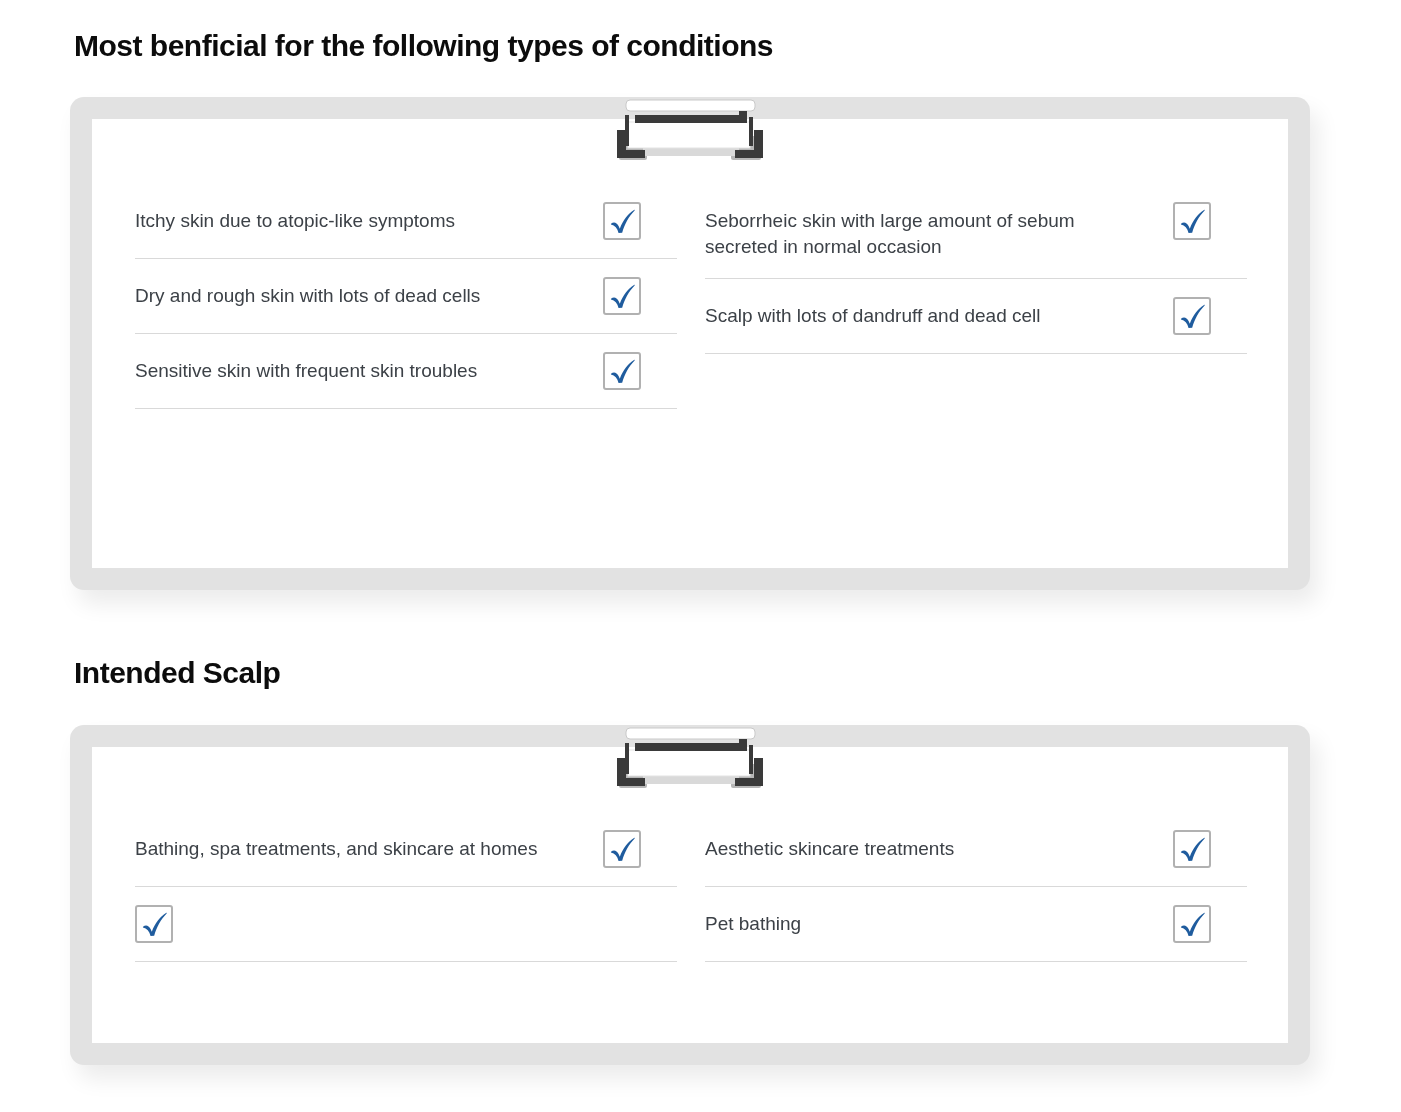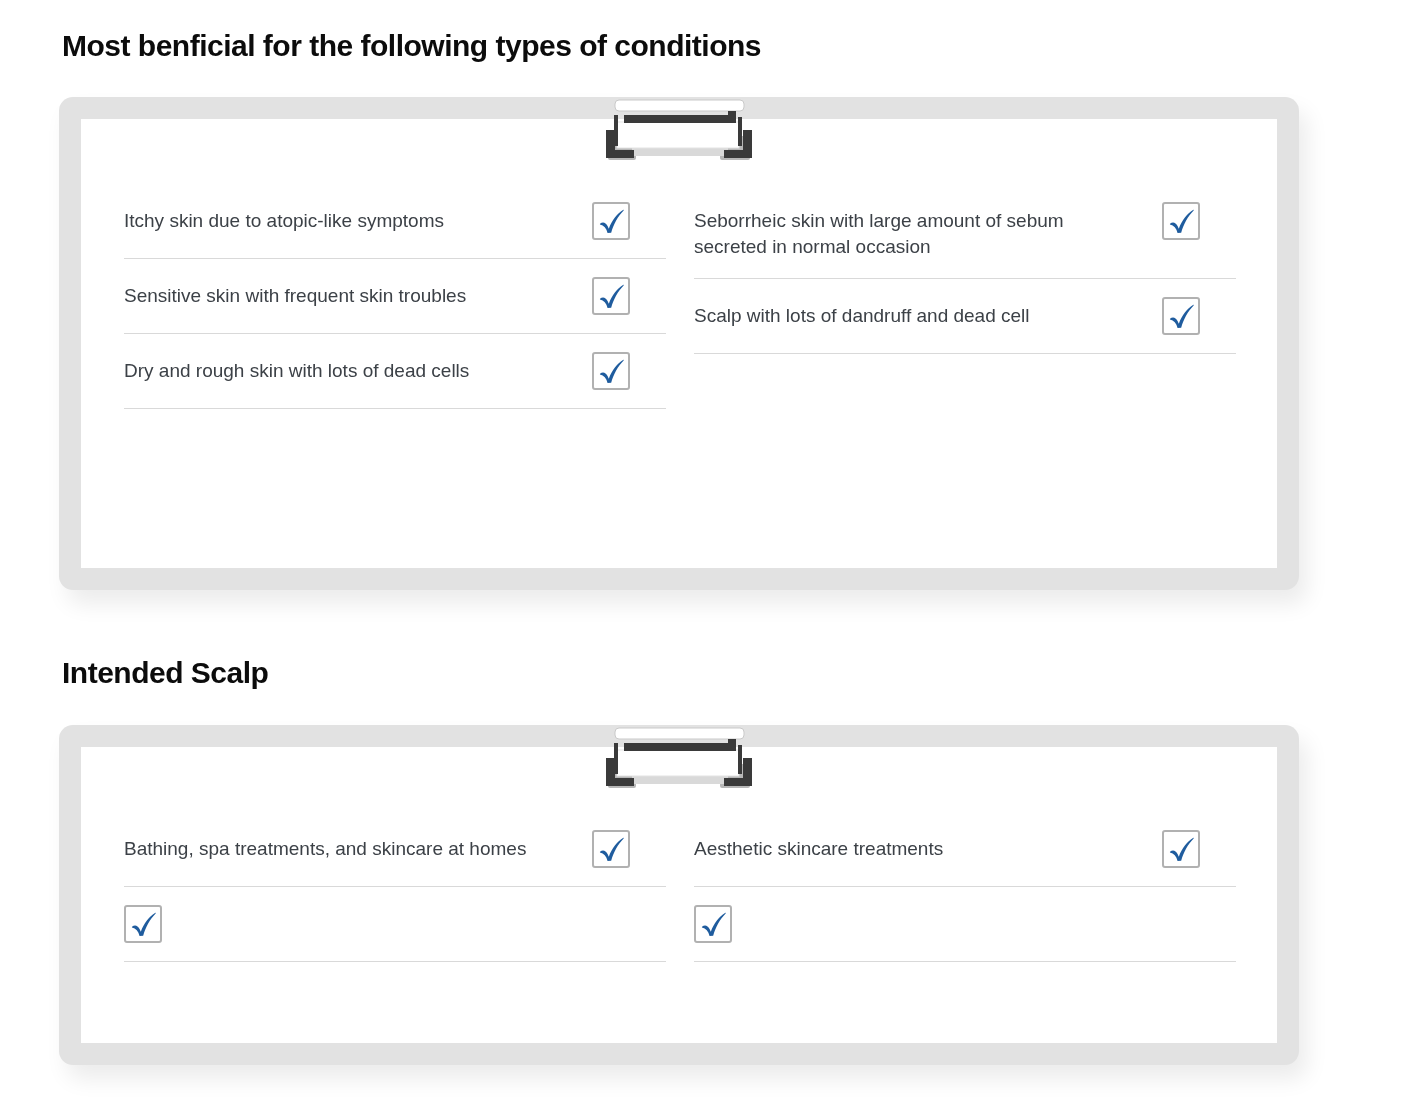--- a/index.html
+++ b/index.html
@@ -17,33 +17,33 @@
   html,body{margin:0;padding:0;}
   body{
     width:1401px;height:1112px;
     background:#ffffff;
     font-family:"Liberation Sans", sans-serif;
     position:relative;
     overflow:hidden;
   }
   .section-heading{
     position:absolute;
-    left:62px;
+    left:74px;
     margin:0;
     font-size:30px;
     font-weight:700;
     letter-spacing:-0.5px;
     color:var(--heading-text);
     line-height:38px;
   }
   #heading-1{top:27px;}
   #heading-2{top:654px;}
   .panel{
     position:absolute;
-    left:59px;
+    left:70px;
     width:1240px;
     background:var(--panel-frame);
     border-radius:14px;
     padding:22px;
     box-shadow:8px 14px 22px rgba(0,0,0,0.08);
   }
   #panel-1{top:97px;height:493px;}
   #panel-2{top:725px;height:340px;}
   .panel-inner{
     background:var(--panel-inner);
@@ -129,29 +129,29 @@
     <div class="col">
       <div class="row">
         <span class="row-label">Itchy skin due to atopic-like symptoms</span>
         <span class="checkbox">
             <svg viewBox="0 0 34 34">
               <use href="#check-glyph"></use>
             </svg>
           </span>
       </div>
       <div class="row">
+        <span class="row-label">Dry and rough skin with lots of dead cells</span>
+        <span class="checkbox">
+            <svg viewBox="0 0 34 34">
+              <use href="#check-glyph"></use>
+            </svg>
+          </span>
+      </div>
+      <div class="row">
         <span class="row-label">Sensitive skin with frequent skin troubles</span>
-        <span class="checkbox">
-            <svg viewBox="0 0 34 34">
-              <use href="#check-glyph"></use>
-            </svg>
-          </span>
-      </div>
-      <div class="row">
-        <span class="row-label">Dry and rough skin with lots of dead cells</span>
         <span class="checkbox">
             <svg viewBox="0 0 34 34">
               <use href="#check-glyph"></use>
             </svg>
           </span>
       </div>
     </div>
     <div class="col">
       <div class="row">
         <span class="row-label">Seborrheic skin with large amount of sebum secreted in normal occasion</span>
@@ -202,20 +202,21 @@
     <div class="col">
       <div class="row">
         <span class="row-label">Aesthetic skincare treatments</span>
         <span class="checkbox">
             <svg viewBox="0 0 34 34">
               <use href="#check-glyph"></use>
             </svg>
           </span>
       </div>
       <div class="row">
+        <span class="row-label">Pet bathing</span>
         <span class="checkbox">
             <svg viewBox="0 0 34 34">
               <use href="#check-glyph"></use>
             </svg>
           </span>
       </div>
     </div>
   </div>
 </div>
 

